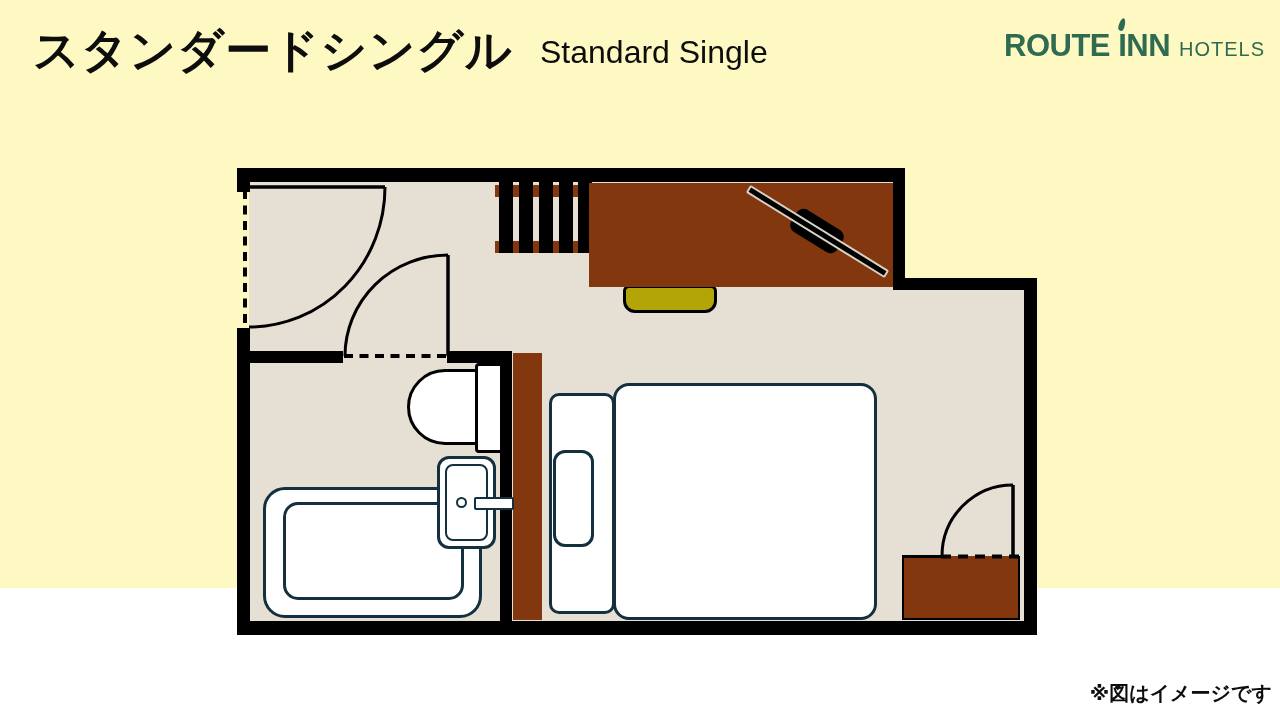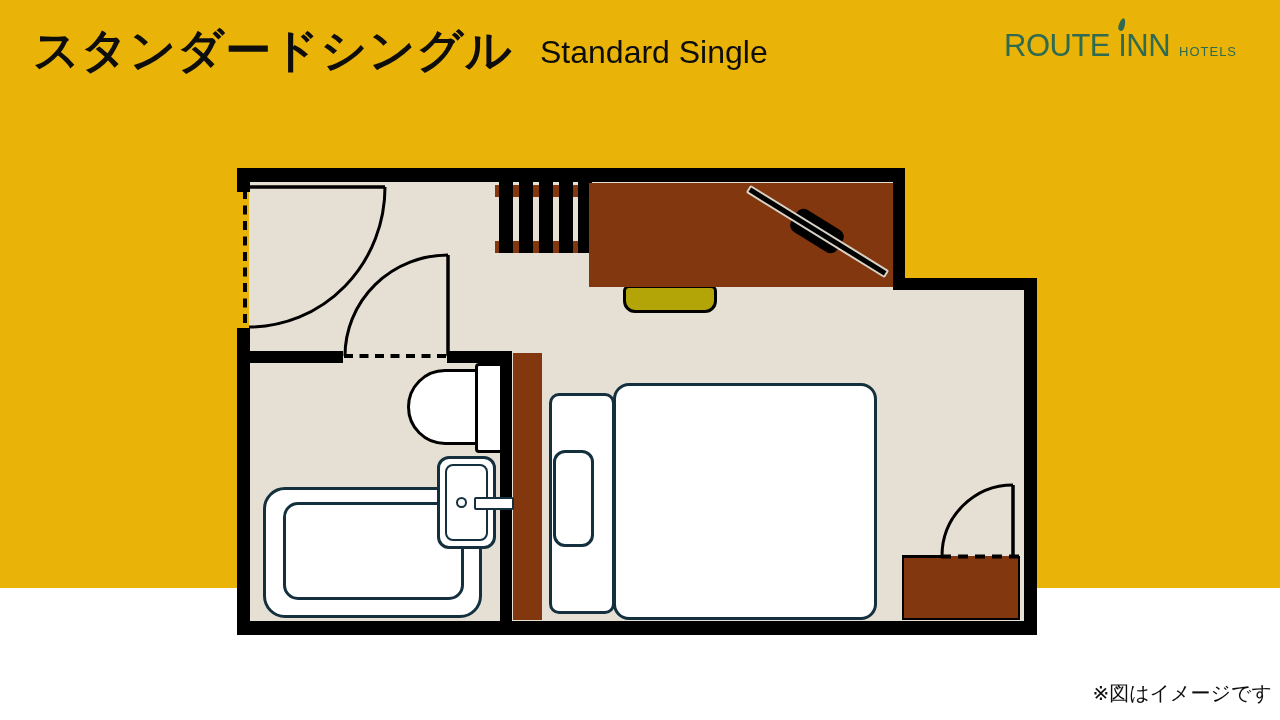--- a/index.html
+++ b/index.html
@@ -3,34 +3,34 @@
 <meta charset="utf-8">
 <style>
   :root{
     --floor:#e6dfd4; --wall:#000000; --wood:#83370f; --chair:#b3a408;
     --outline:#14303f; --logo-green:#2e6b50; --text:#0d0d0d;
   }
   *{margin:0;padding:0}
   html,body{width:1280px;height:720px;background:#fff;overflow:hidden}
   body{font-family:"Liberation Sans","DejaVu Sans",sans-serif;color:var(--text)}
   .abs{position:absolute;box-sizing:border-box}
-  .page{position:relative;width:1280px;height:588px;background:#eab308}
+  .page{position:relative;width:1280px;height:588px;background:#fef9c3}
 
   
   .title-jp{left:33px;top:20px;font-size:46px;font-weight:900;letter-spacing:1px;white-space:nowrap}
   .title-en{left:540px;top:34px;font-size:32px;font-weight:400;letter-spacing:0px;white-space:nowrap}
   .logo{left:1004px;top:28px;display:flex;align-items:baseline;gap:9px;color:var(--logo-green);white-space:nowrap}
-  .logo .brand{font-size:31px;font-weight:400;letter-spacing:-0.5px}
+  .logo .brand{font-size:31px;font-weight:700;letter-spacing:-0.5px}
   .logo .brand-i{position:relative;display:inline-block}
   .logo .leaf{position:absolute;left:1px;top:-10px;width:6px;height:13px;background:var(--logo-green);
               border-radius:50% 50% 50% 50%/65% 65% 35% 35%;transform:rotate(16deg)}
-  .logo .hotels{font-size:13px;font-weight:500;letter-spacing:1px}
+  .logo .hotels{font-size:20px;font-weight:500;letter-spacing:1px}
 
   
-  .note{right:8px;top:680px;font-size:20px;font-weight:400;white-space:nowrap}
+  .note{right:8px;top:680px;font-size:20px;font-weight:700;white-space:nowrap}
 
   
   .floor{background:var(--floor)}
   .wall{background:var(--wall)}
   .wood{background:var(--wood)}
   .ol{border:3px solid var(--outline);background:#fff}
   .ol-hollow{border:3px solid var(--outline);background:transparent}
   .blackline{border:3px solid #000;background:#fff}
 
   .rack-post{top:175px;width:14px;height:78px;background:var(--wall)}

